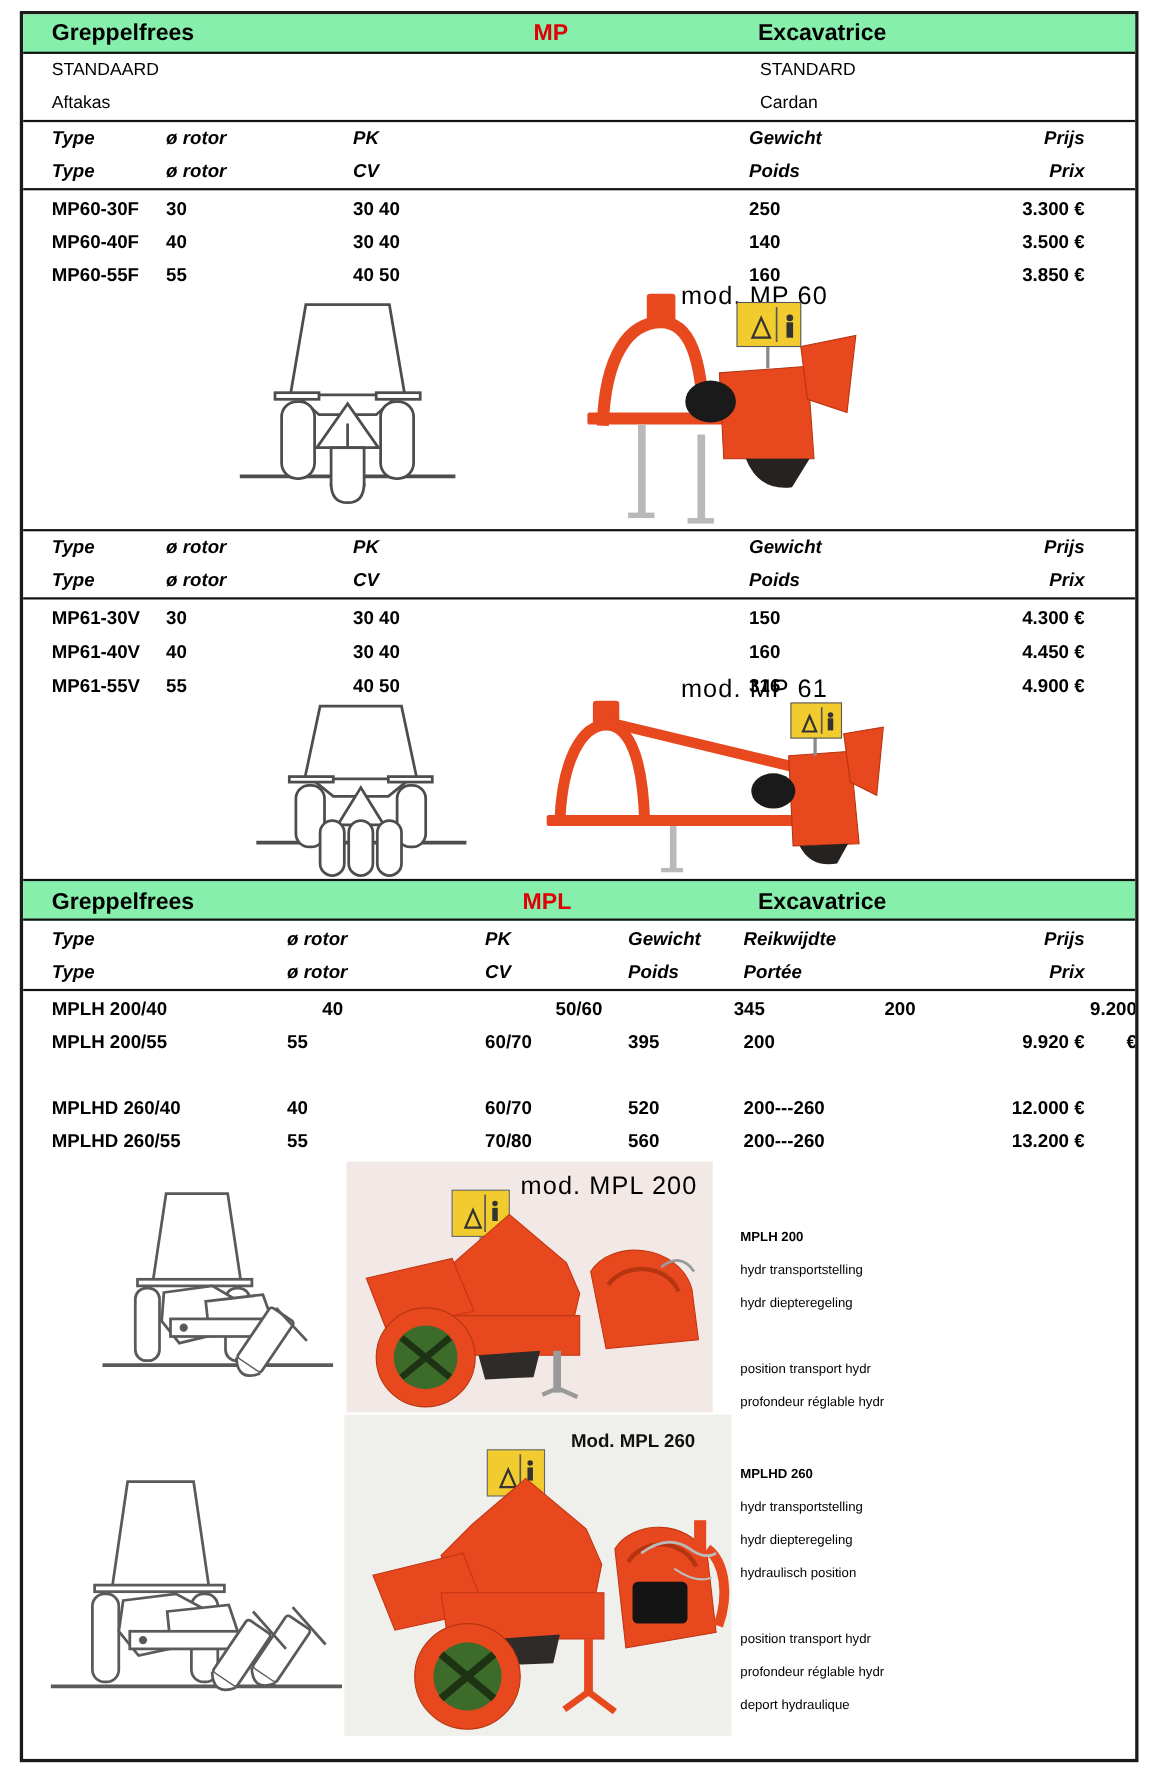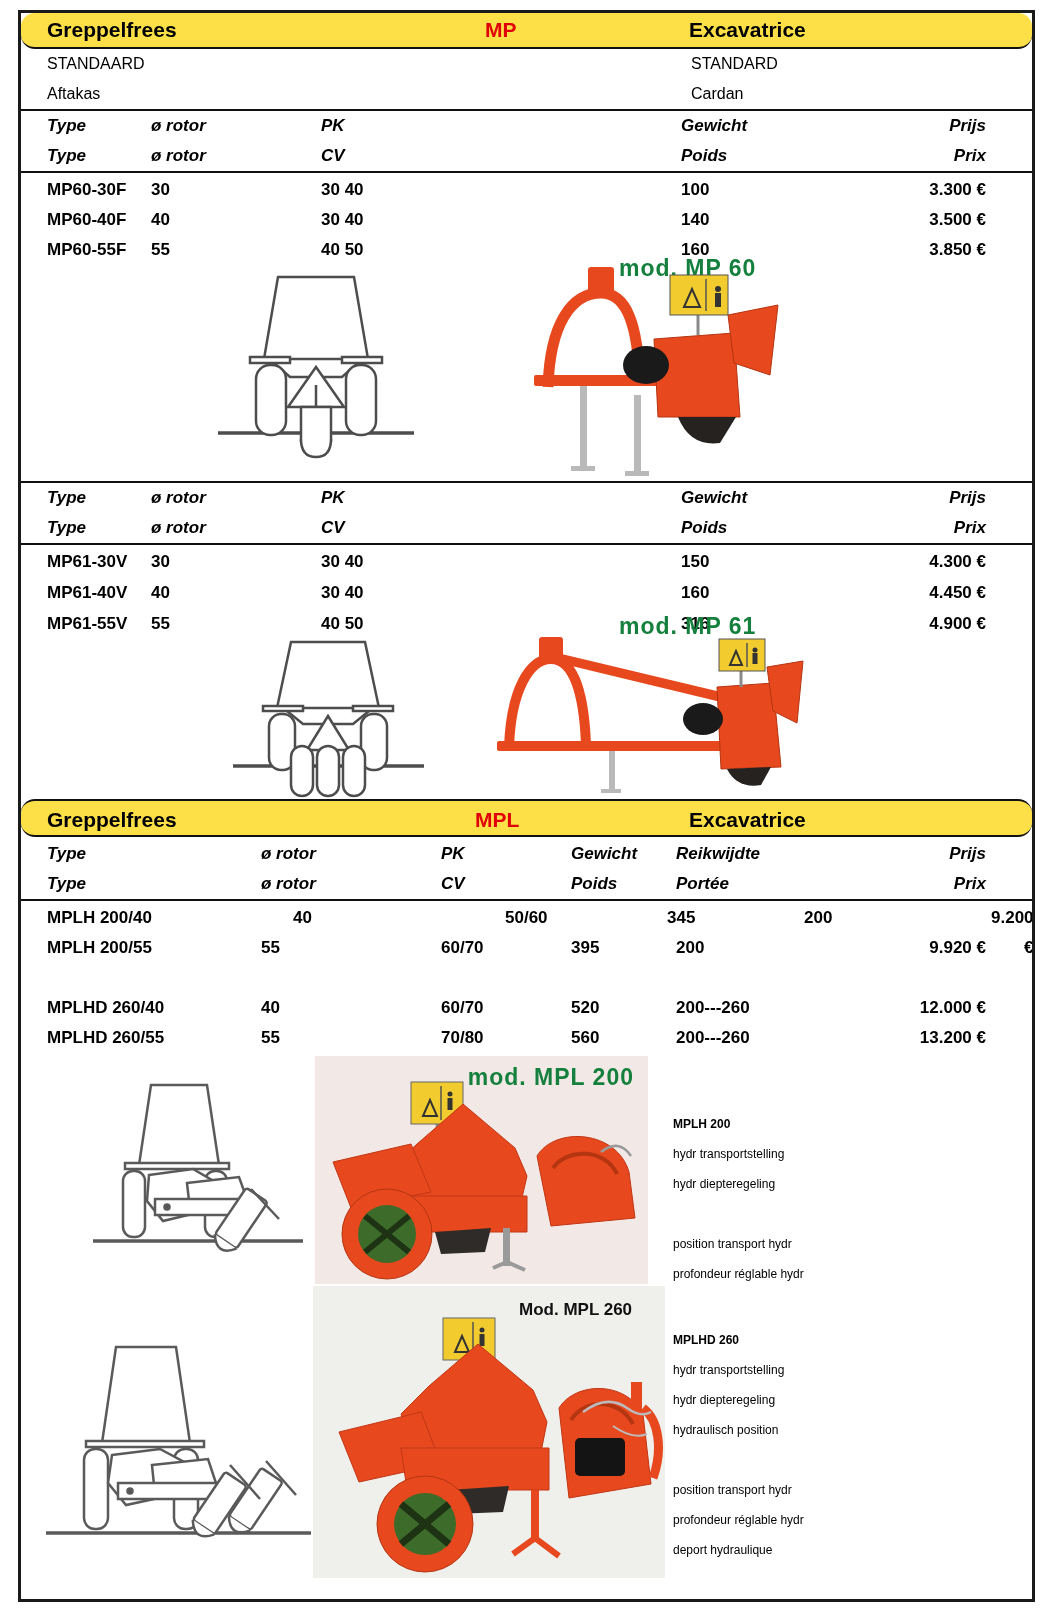--- a/index.html
+++ b/index.html
@@ -3,39 +3,39 @@
 <meta charset="utf-8">
 <style>
   * { margin:0; padding:0; box-sizing:border-box; }
   html,body { width:1053px; height:1612px; background:#ffffff;
     font-family:"Liberation Sans", sans-serif; color:#000; }
   .frame { position:absolute; left:18px; top:10px; width:1017px; height:1592px;
     border:3px solid #1a1a1a; background:#fff; overflow:hidden; }
   .abs { position:absolute; }
   .hline { position:absolute; left:0; right:0; border-top:2px solid #111; }
 
-  .greenbar { position:absolute; left:0; right:0; height:36px; background:#fde047;
-    border-bottom:2px solid #111;border-radius:14px; }
+  .greenbar { position:absolute; left:0; right:0; height:36px; background:#86efac;
+    border-bottom:2px solid #111; }
   .greenbar .t { position:absolute; top:5px; font-size:21px; font-weight:bold; }
   .red { color:#e00008; }
 
   .subtext { position:absolute; font-size:16px; }
 
   .grid5 { position:absolute; left:0; right:0; display:grid;
     grid-template-columns:130px 170px 360px 130px 1fr; }
   .grid6 { position:absolute; left:0; right:0; display:grid;
     grid-template-columns:240px 180px 130px 105px 155px 1fr; }
   .grid5 > div, .grid6 > div { height:30px; line-height:30px; font-size:17px; }
   .hdr > div { font-weight:bold; font-style:italic; }
   .datarow > div { font-weight:bold; }
   .c-type { text-align:left; padding-left:26px; }
   .c-mid  { text-align:left; }
   .c-price{ text-align:right; padding-right:46px; }
 
-  .modlabel { position:absolute; font-size:23px; font-weight:bold; color:#15803d;
+  .modlabel { position:absolute; font-size:23px; font-weight:normal; color:#000000;
     letter-spacing:1px; }
   .modlabel-sm { position:absolute; font-size:17px; font-weight:600; color:#111; }
 
   .photo { position:absolute; }
   .info { position:absolute; font-size:12px; line-height:30px; }
   .info .ttl { font-weight:bold; }
   .sketch svg, .photo svg { display:block; }
 </style>
 </head>
 <body>
@@ -68,21 +68,21 @@
     <div class="c-mid">CV</div>
     <div class="c-mid">Poids</div>
     <div class="c-price">Prix</div>
   </div>
   <div class="hline" style="top:158px;"></div>
 
   <div class="grid5 datarow" style="top:162px;">
     <div class="c-type">MP60-30F</div>
     <div class="c-mid">30</div>
     <div class="c-mid">30 40</div>
-    <div class="c-mid">100</div>
+    <div class="c-mid">250</div>
     <div class="c-price">3.300 €</div>
   </div>
   <div class="grid5 datarow" style="top:192px;">
     <div class="c-type">MP60-40F</div>
     <div class="c-mid">40</div>
     <div class="c-mid">30 40</div>
     <div class="c-mid">140</div>
     <div class="c-price">3.500 €</div>
   </div>
   <div class="grid5 datarow" style="top:222px;">

